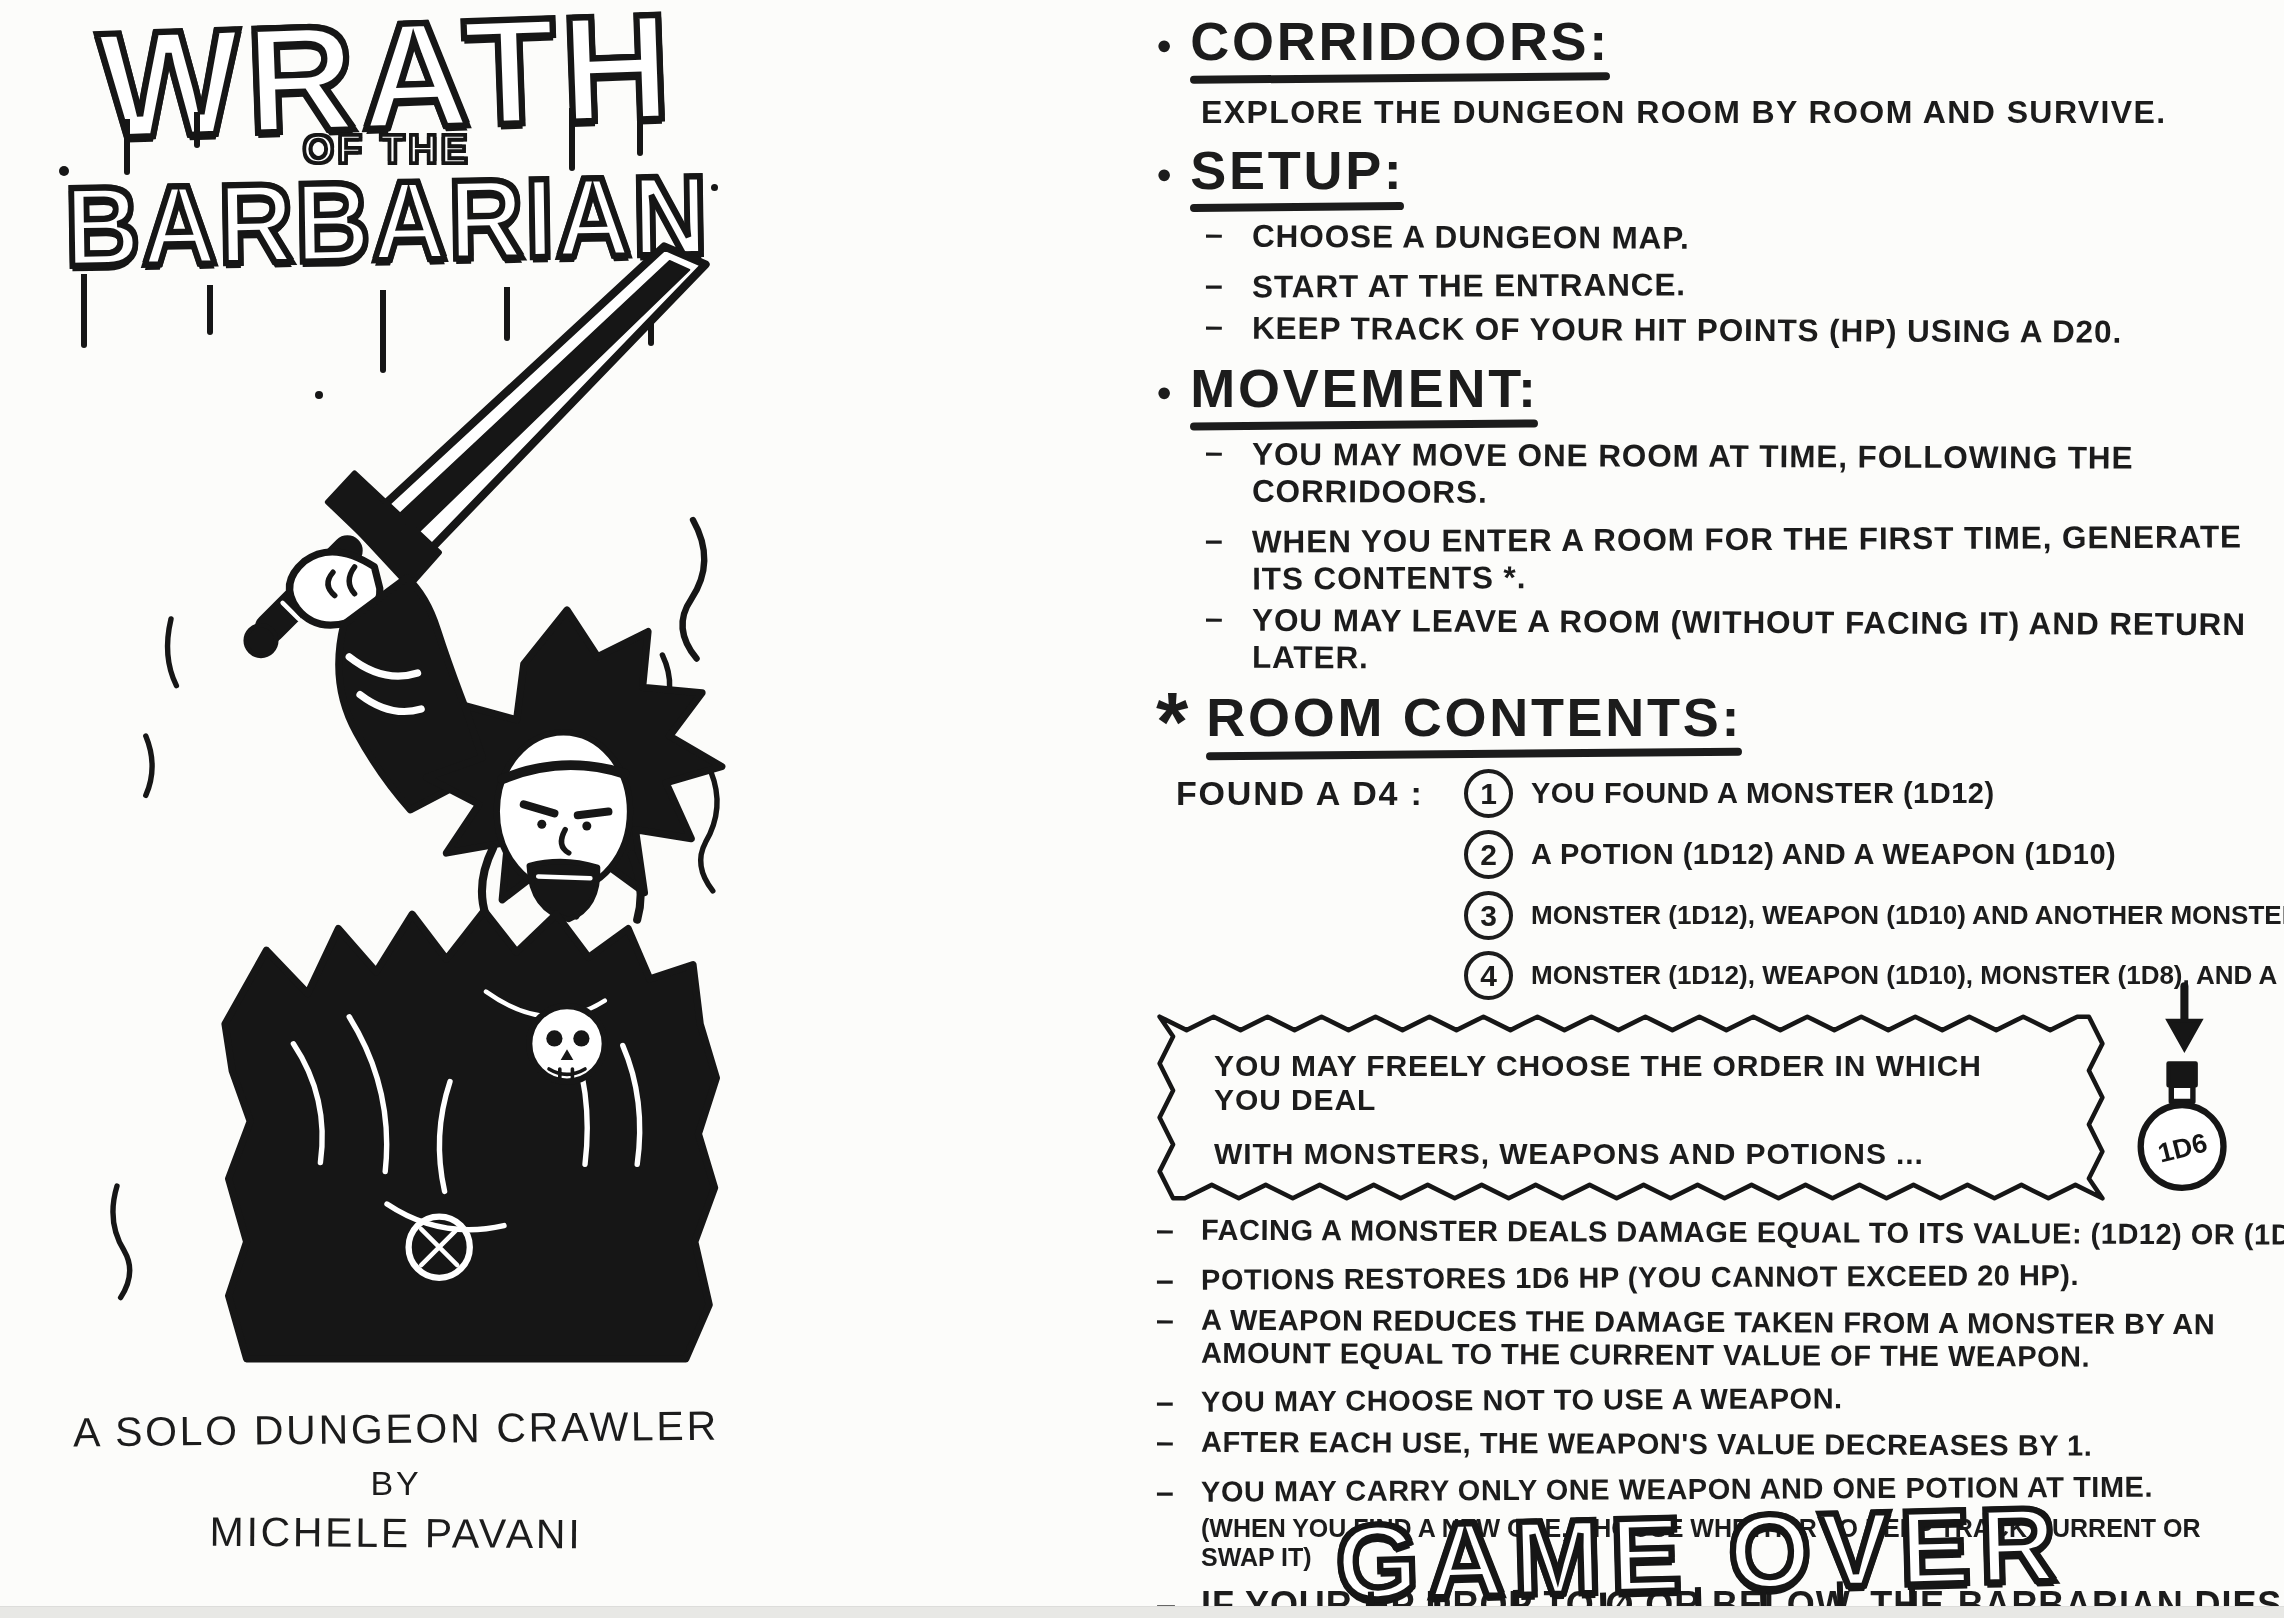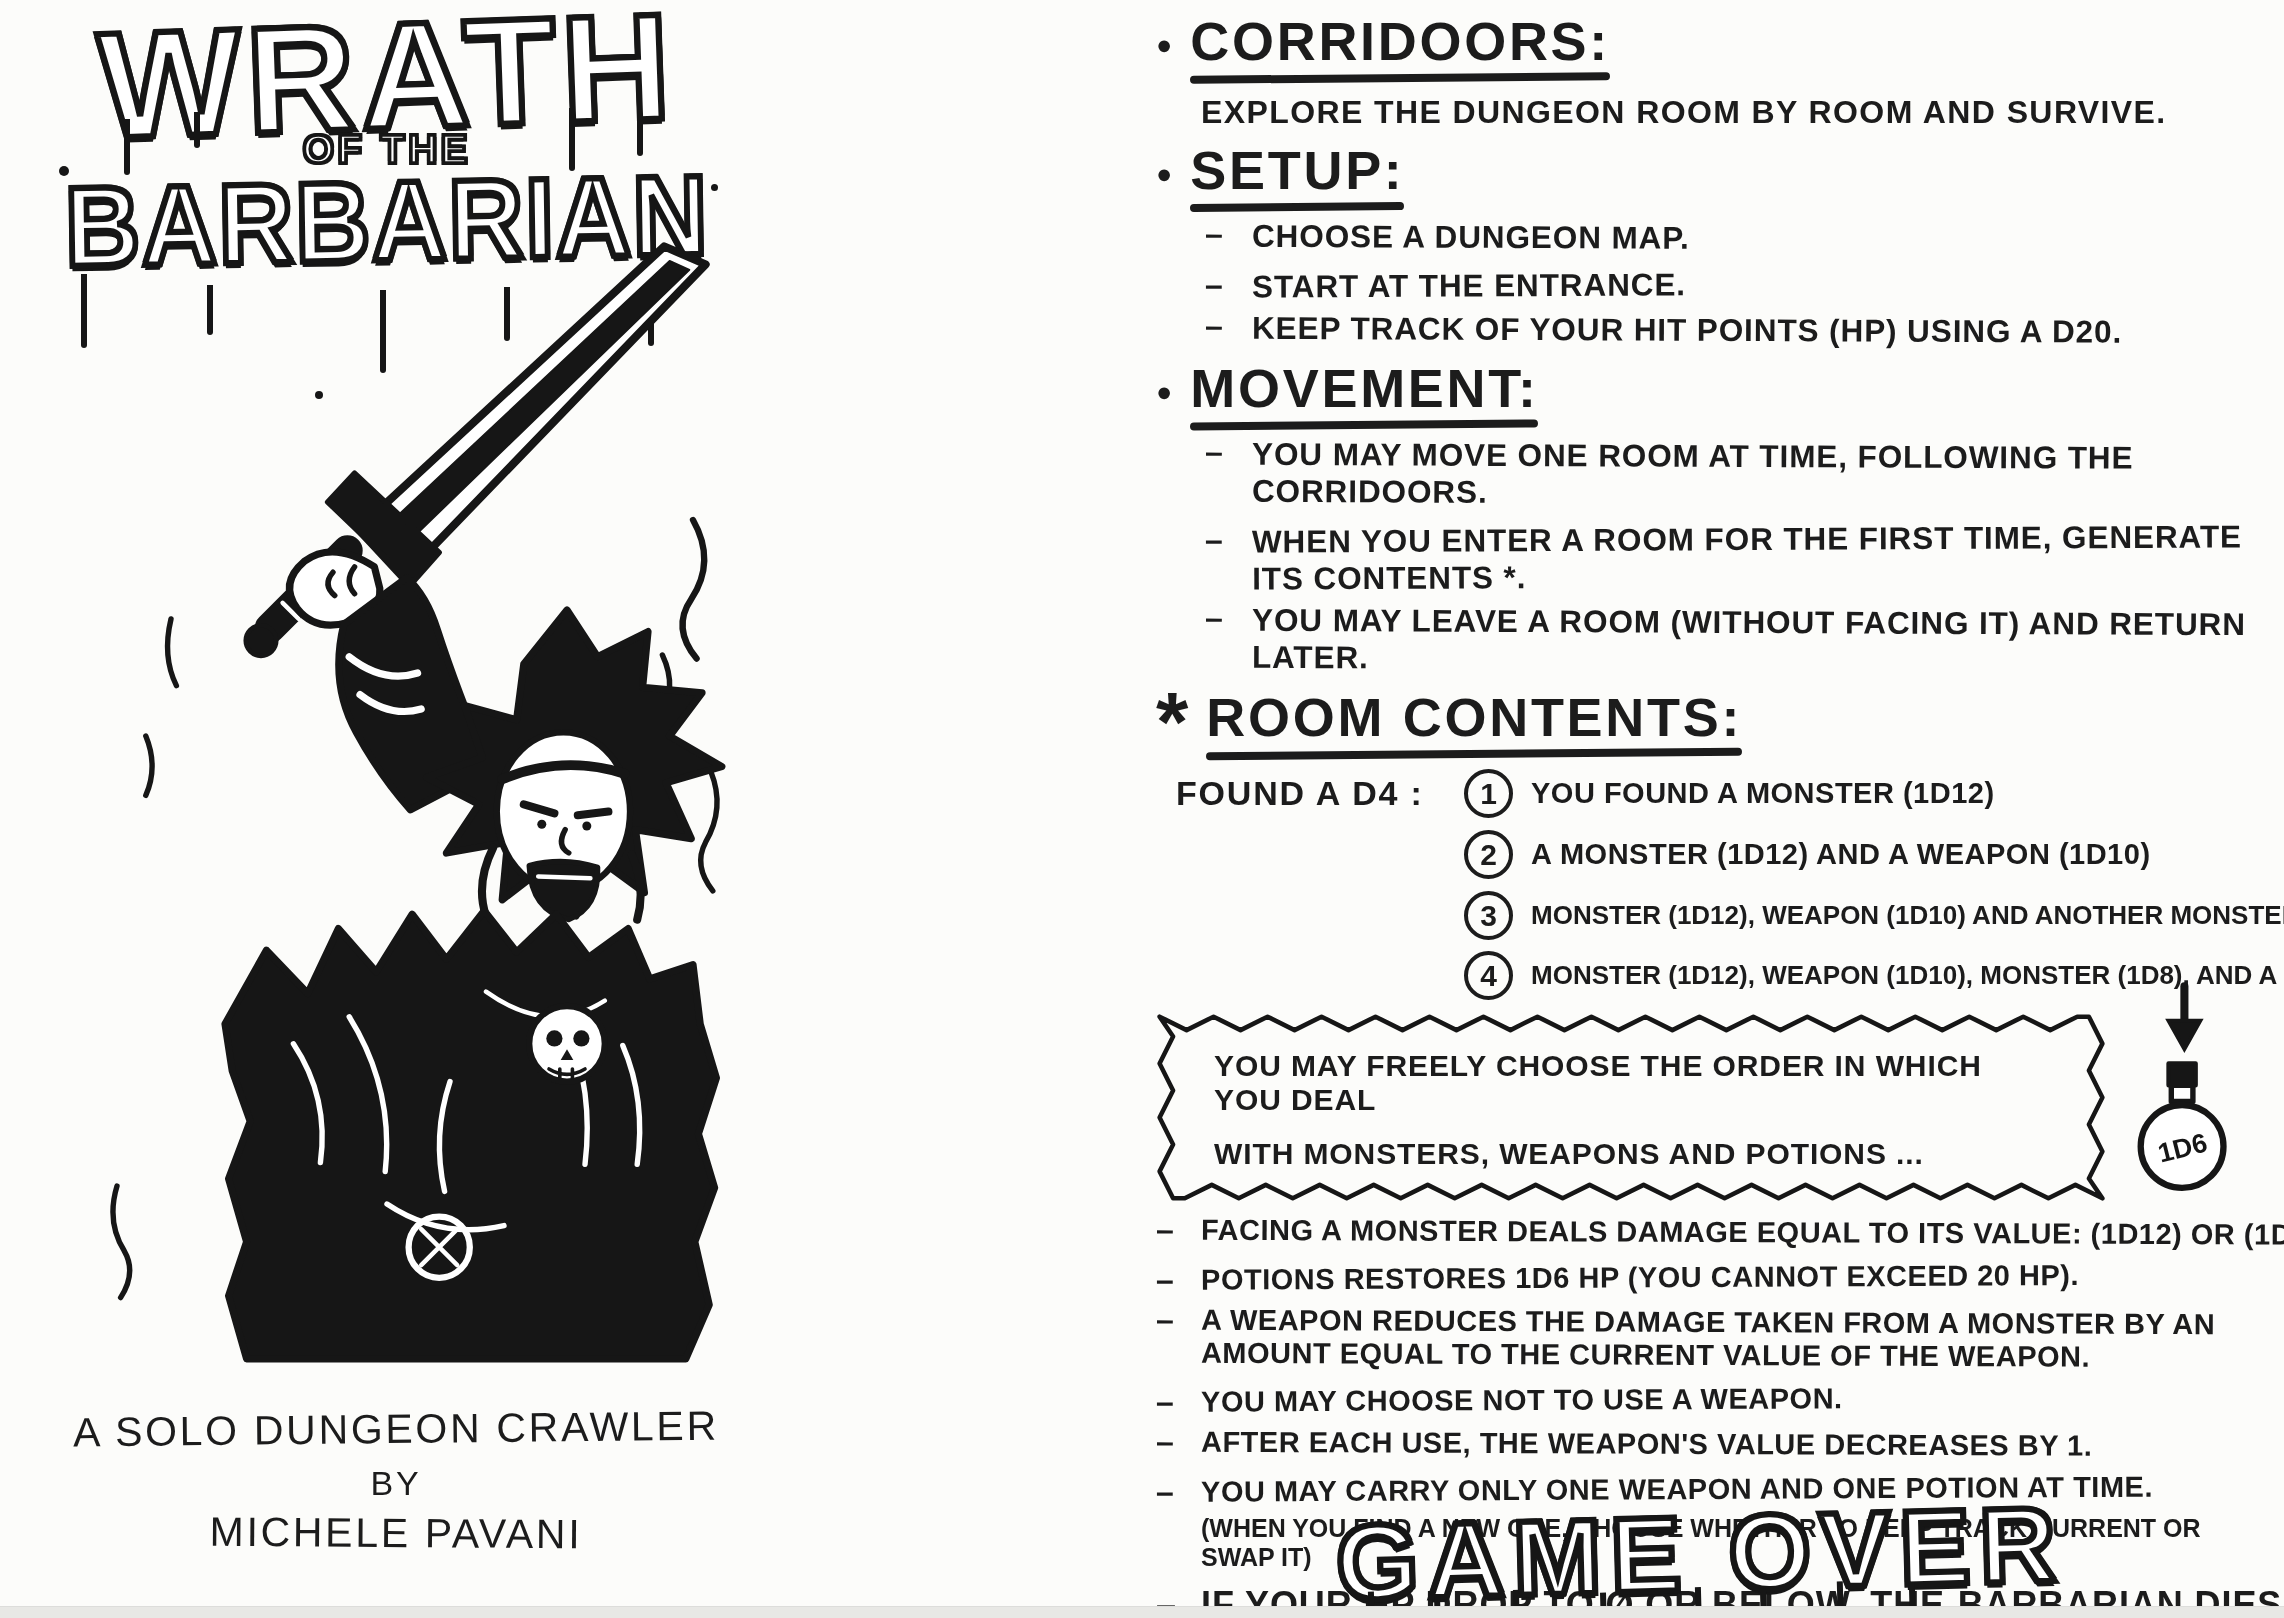--- a/index.html
+++ b/index.html
@@ -222,21 +222,21 @@
 
       <div class="roll-block">
         <div class="roll-row">
           <span class="roll-label">FOUND A D4 :</span>
           <span class="roll-num">1</span>
           <span class="roll-text">YOU FOUND A MONSTER (1D12)</span>
         </div>
         <div class="roll-row">
           <span class="roll-spacer"></span>
           <span class="roll-num">2</span>
-          <span class="roll-text">A MONSTER (1D12) AND A WEAPON (1D10)</span>
+          <span class="roll-text">A POTION (1D12) AND A WEAPON (1D10)</span>
         </div>
         <div class="roll-row">
           <span class="roll-spacer"></span>
           <span class="roll-num">3</span>
           <span class="roll-text small">MONSTER (1D12), WEAPON (1D10) AND ANOTHER MONSTER (1D8)</span>
         </div>
         <div class="roll-row">
           <span class="roll-spacer"></span>
           <span class="roll-num">4</span>
           <span class="roll-text small">MONSTER (1D12), WEAPON (1D10), MONSTER (1D8), AND A POTION</span>

